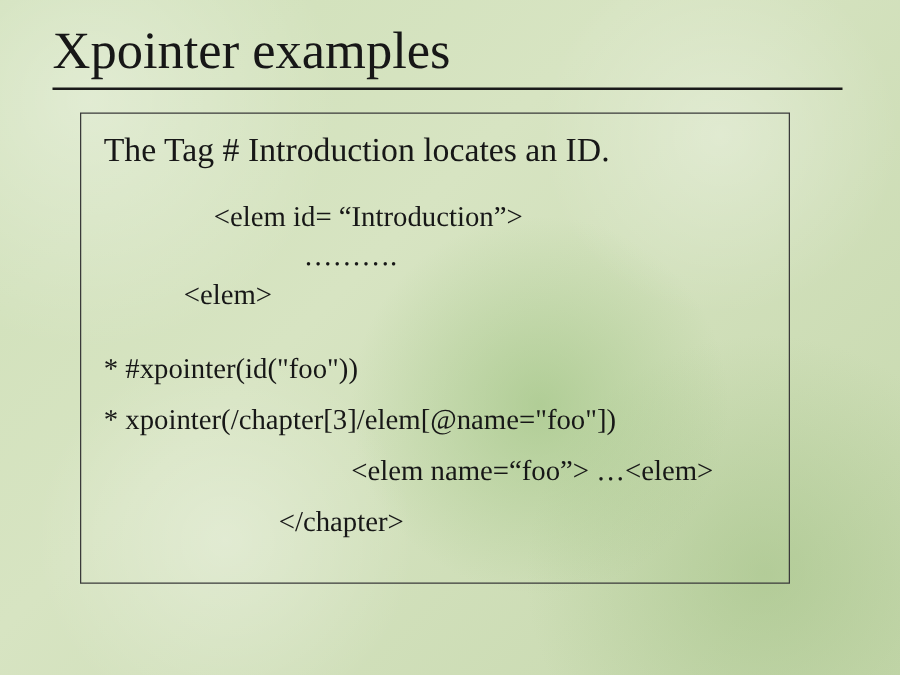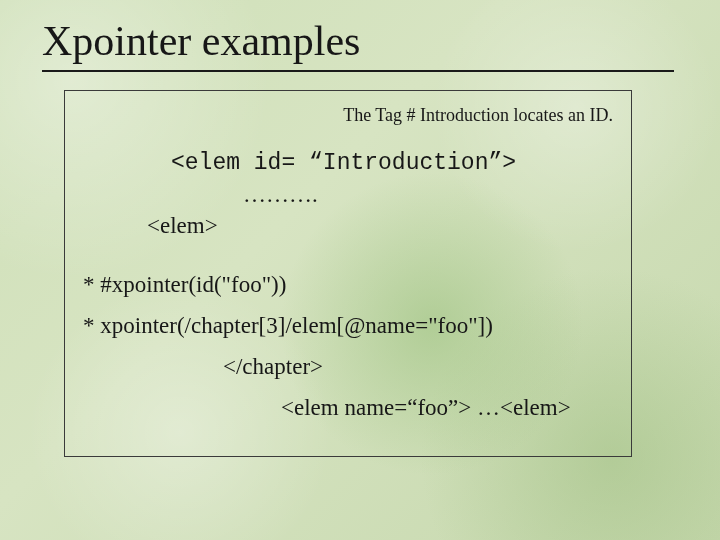--- a/index.html
+++ b/index.html
@@ -39,30 +39,29 @@
   }
   .box {
     border: 1px solid #3a3a3a;
     width: 568px;
     box-sizing: border-box;
     padding: 14px 18px 22px 18px;
     margin-left: 22px;
     background: transparent;
   }
   .lead {
-    font-size: 18px;
+    font-size: 27px;
     margin: 0 0 22px 0;
-    text-align: right;
   }
   .code-block {
     font-size: 23px;
     margin: 0 0 28px 0;
     line-height: 1.35;
   }
-  .code-block .l1 { margin-left: 88px; font-family: Liberation Mono, monospace; }
+  .code-block .l1 { margin-left: 88px; }
   .code-block .l2 { margin-left: 160px; }
   .code-block .l3 { margin-left: 64px; }
   .bullet {
     font-size: 23px;
     margin: 0 0 10px 0;
     line-height: 1.35;
   }
   .indent1 { margin-left: 198px; }
   .indent2 { margin-left: 140px; }
 </style>
@@ -83,19 +82,19 @@
       <div class="l2">……….</div>
       <div class="l3">&lt;elem&gt;</div>
     </div>
 
     <p class="bullet">* #xpointer(id("foo"))</p>
 
     <p class="bullet">
       <span>* xpointer(/chapter[3]/elem[@name="foo"])</span><br>
     </p>
 
+    <div class="bullet indent1">&lt;elem name=“foo”&gt; …&lt;elem&gt;</div>
+
     <div class="bullet indent2">&lt;/chapter&gt;</div>
-
-    <div class="bullet indent1">&lt;elem name=“foo”&gt; …&lt;elem&gt;</div>
 
   </div>
 
 </div>
 
 </body></html>

